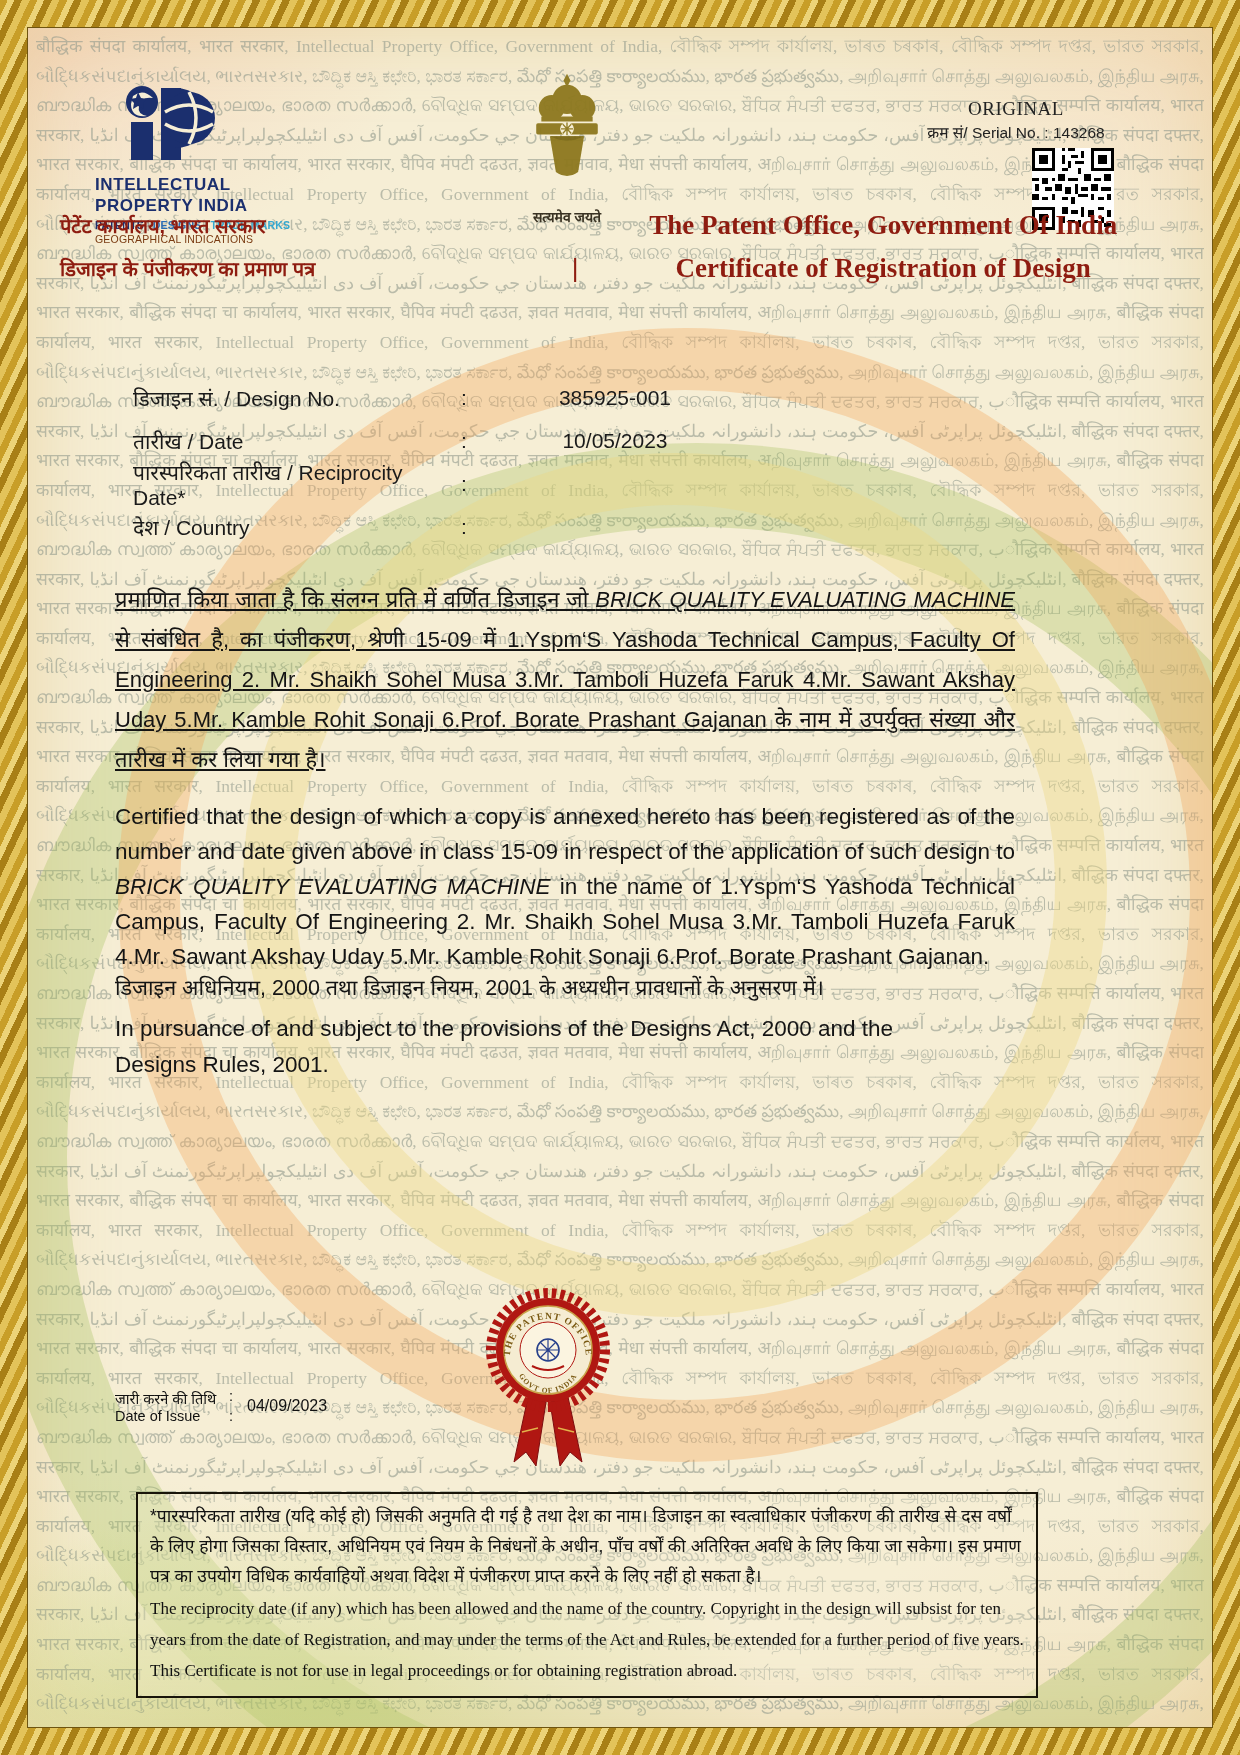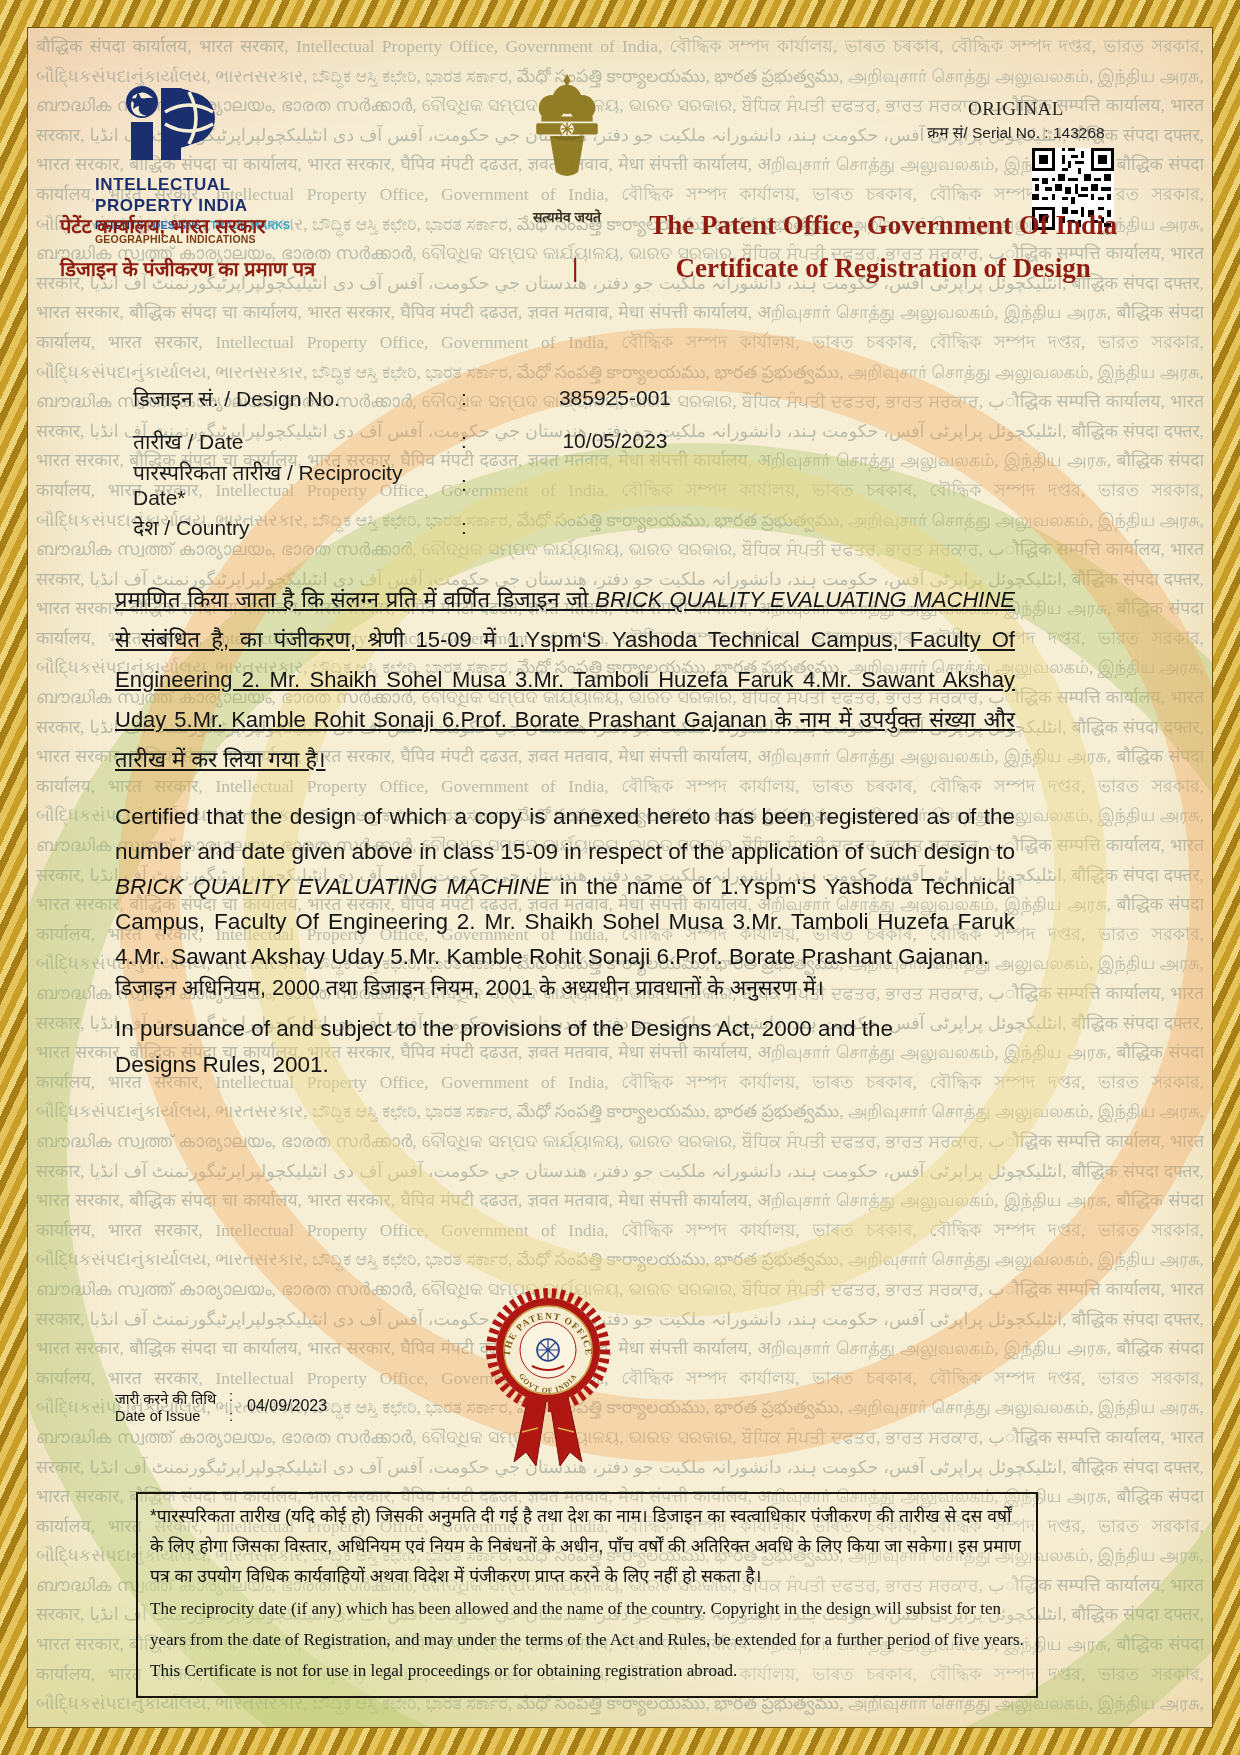--- a/index.html
+++ b/index.html
@@ -32,21 +32,21 @@
   .blob{position:absolute;z-index:2;left:-120px;top:1470px;width:860px;height:380px;border-radius:50%;
     background:radial-gradient(closest-side,rgba(186,203,105,.45),rgba(186,203,105,0));}
   
   .logo{position:absolute;left:95px;top:82px;width:240px;z-index:3;}
   .logo svg{display:block;margin-left:18px;}
   .logo .l1{font-size:17px;letter-spacing:.6px;color:#1b2f6e;font-weight:600;line-height:21px;}
   .logo .l1 b{font-weight:800;}
   .logo .tags{font-size:10.5px;font-weight:700;margin-top:3px;letter-spacing:.2px;}
   .logo .tags .sep{color:#8a8a8a;font-weight:400;padding:0 3px;}
   .logo .t-pat{color:#1b2f6e;}.logo .t-des{color:#2a6db5;}.logo .t-tm{color:#35a8d0;}
-  .logo .geo{font-size:10.5px;font-weight:700;color:#7a3b12;margin-top:2px;letter-spacing:.2px;}
+  .logo .geo{font-size:10.5px;font-weight:400;color:#7a3b12;margin-top:2px;letter-spacing:.2px;}
   .emblem{position:absolute;left:512px;top:72px;width:110px;z-index:3;text-align:center;}
   .emblem .cap{font-size:14px;font-weight:700;color:#3a3324;margin-top:17px;}
   .orig{position:absolute;left:912px;top:98px;width:208px;z-index:3;text-align:center;}
   .orig .o1{font-family:"Liberation Serif",serif;font-size:19px;letter-spacing:.5px;color:#222;}
   .orig .o2{font-size:15.5px;color:#222;margin-top:1px;}
   .orig svg{display:block;margin:5px 6px 0 auto;}
   
   .trow{position:absolute;left:60px;width:1120px;display:flex;align-items:center;z-index:3;
     color:#8e1c10;font-weight:bold;}
   .trow .hi{width:45%;text-align:left;font-size:20px;}

